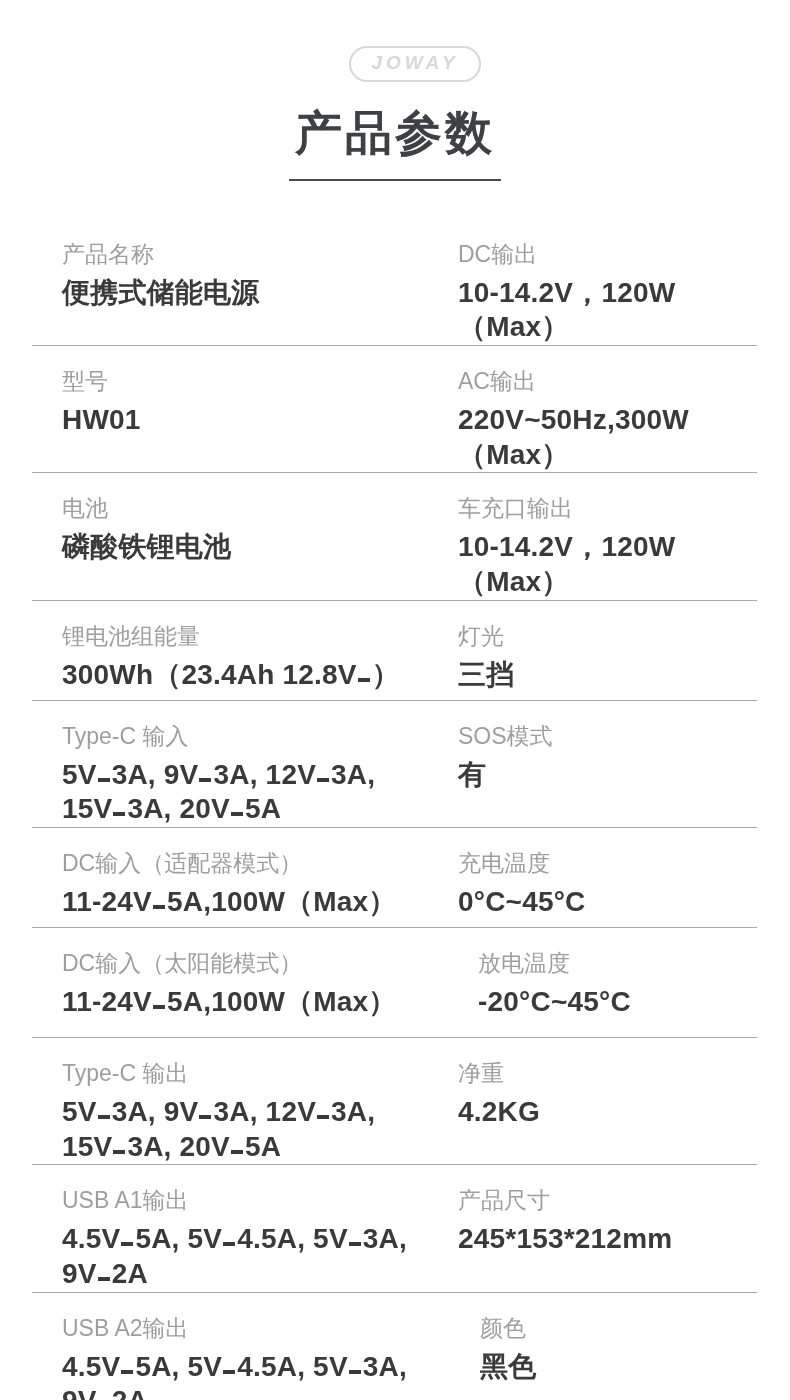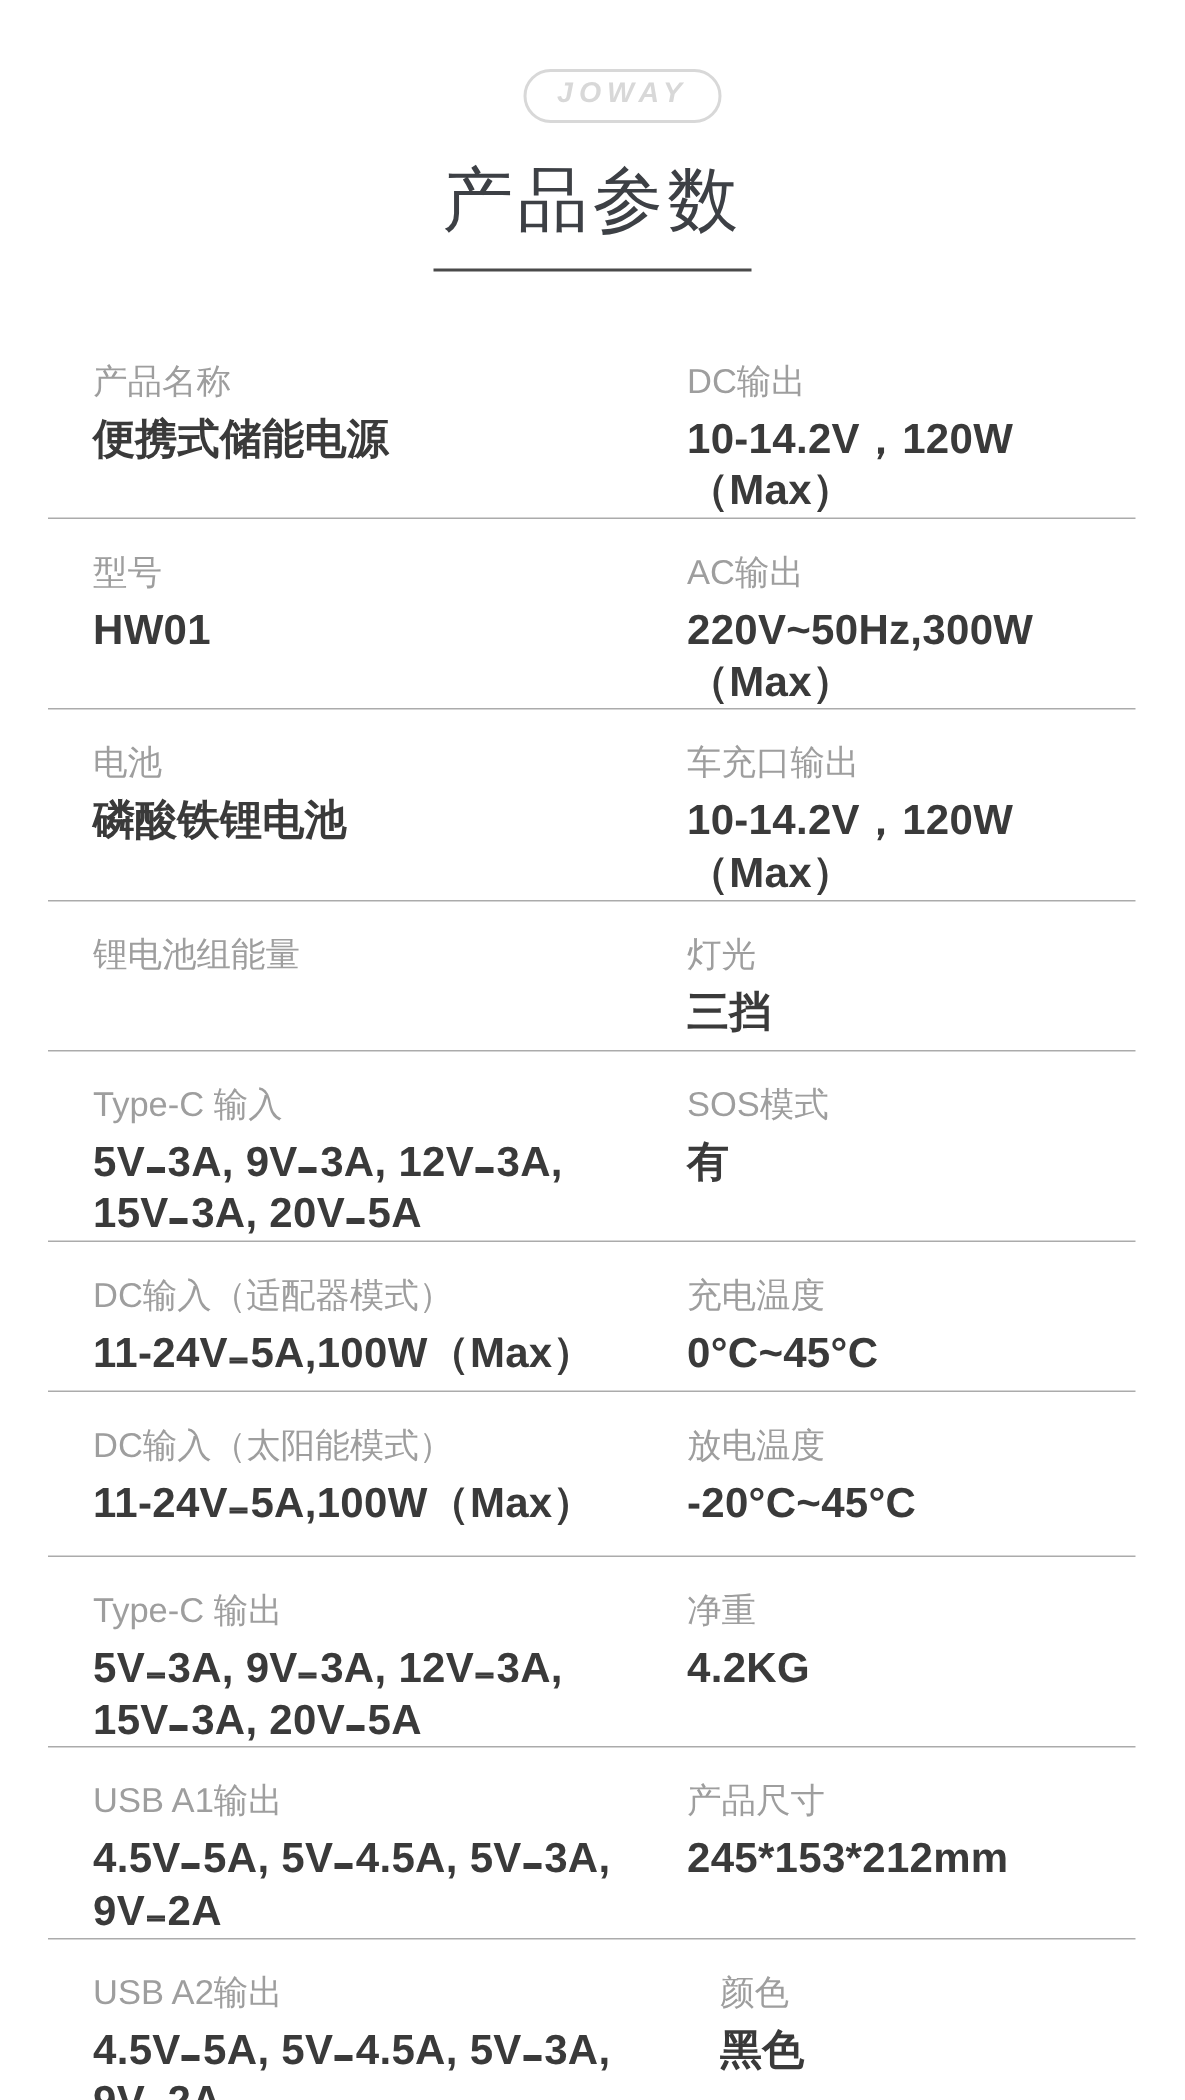--- a/index.html
+++ b/index.html
@@ -26,42 +26,42 @@
     border:2px solid var(--logo-color);
     border-radius:20px;
     padding:5px 20px 6px 20px;
     color:var(--logo-color);
     font-size:19px;font-weight:700;font-style:italic;
     letter-spacing:4px;line-height:1.1;
   }
   .page-title{
     margin-top:22px;
     text-align:center;
-    font-size:47px;font-weight:400;
+    font-size:47px;font-weight:700;
     letter-spacing:3px;
     color:var(--title-color);
     line-height:1.25;
   }
   .title-underline{
     width:212px;height:2px;
     background:var(--underline-color);
     margin:16px auto 0 auto;
   }
   
   .spec-table{
     margin:38px 33px 0 32px; 
   }
   .spec-row{
     display:grid;
     grid-template-columns:426px 1fr;
     border-bottom:1px solid var(--divider-color);
     min-height:100px;
     padding-top:21px;
   }
-  .spec-row.h110{min-height:110px;}
+  .spec-row.h110{min-height:110px;gap:20px;}
   .spec-row.h104{min-height:104px;}
   .spec-row.h103{min-height:103px;gap:22px;}
   .spec-cell{padding-right:8px;}
   .spec-cell.left{padding-left:30px;}
   .spec-label{
     color:var(--label-color);
     font-size:23px;line-height:1.3;
     white-space:pre-line;
   }
   .spec-value{
@@ -125,20 +125,21 @@
       </div>
       <div class="spec-cell right">
         <div class="spec-label">车充口输出</div>
         <div class="spec-value">10-14.2V，120W（Max）</div>
       </div>
     </div>
 
     <div class="spec-row">
       <div class="spec-cell left">
         <div class="spec-label">锂电池组能量</div>
+        <div class="spec-value">300Wh（23.4Ah 12.8V<span class="dc-symbol"></span>）</div>
       </div>
       <div class="spec-cell right">
         <div class="spec-label">灯光</div>
         <div class="spec-value">三挡</div>
       </div>
     </div>
 
     <div class="spec-row">
       <div class="spec-cell left">
         <div class="spec-label">Type-C 输入</div>

